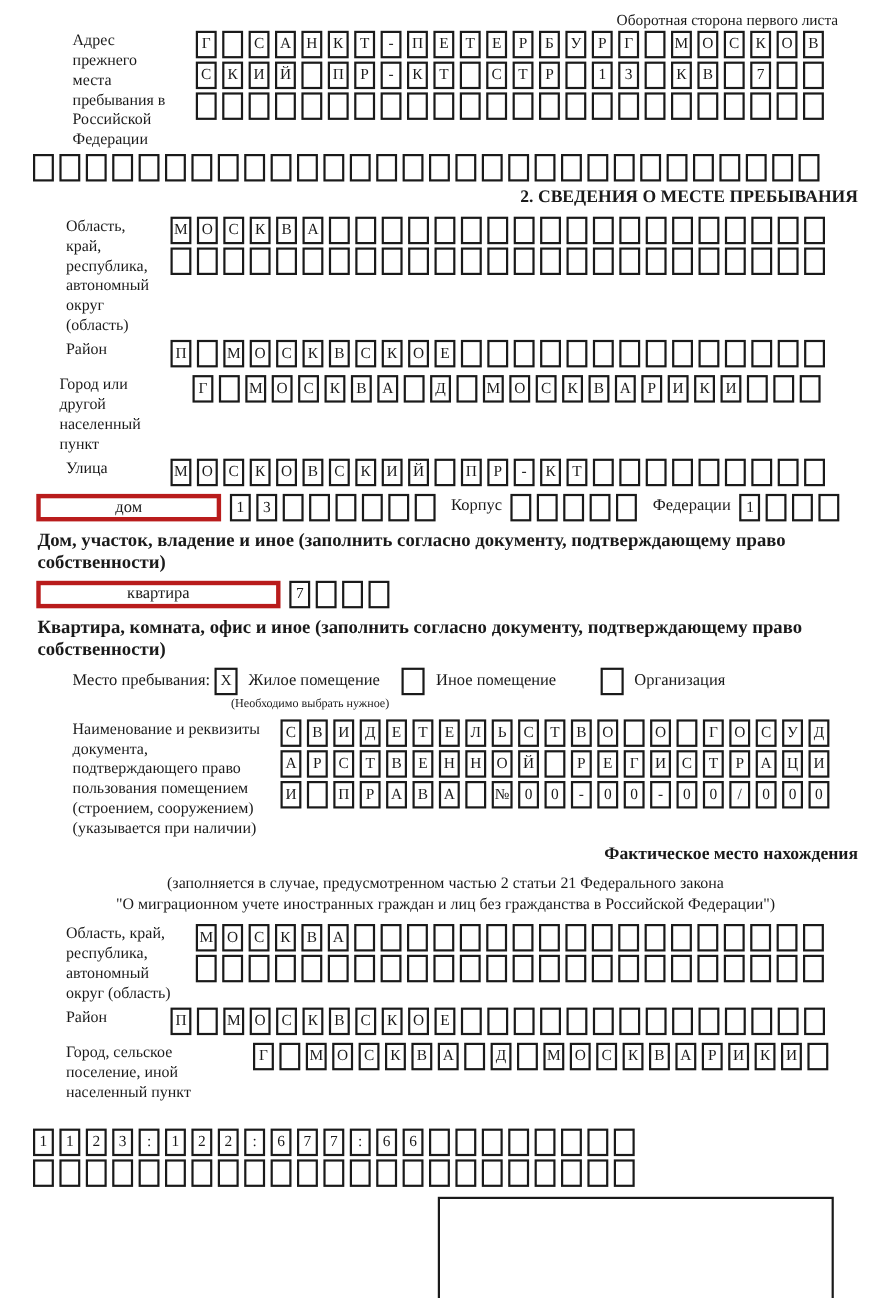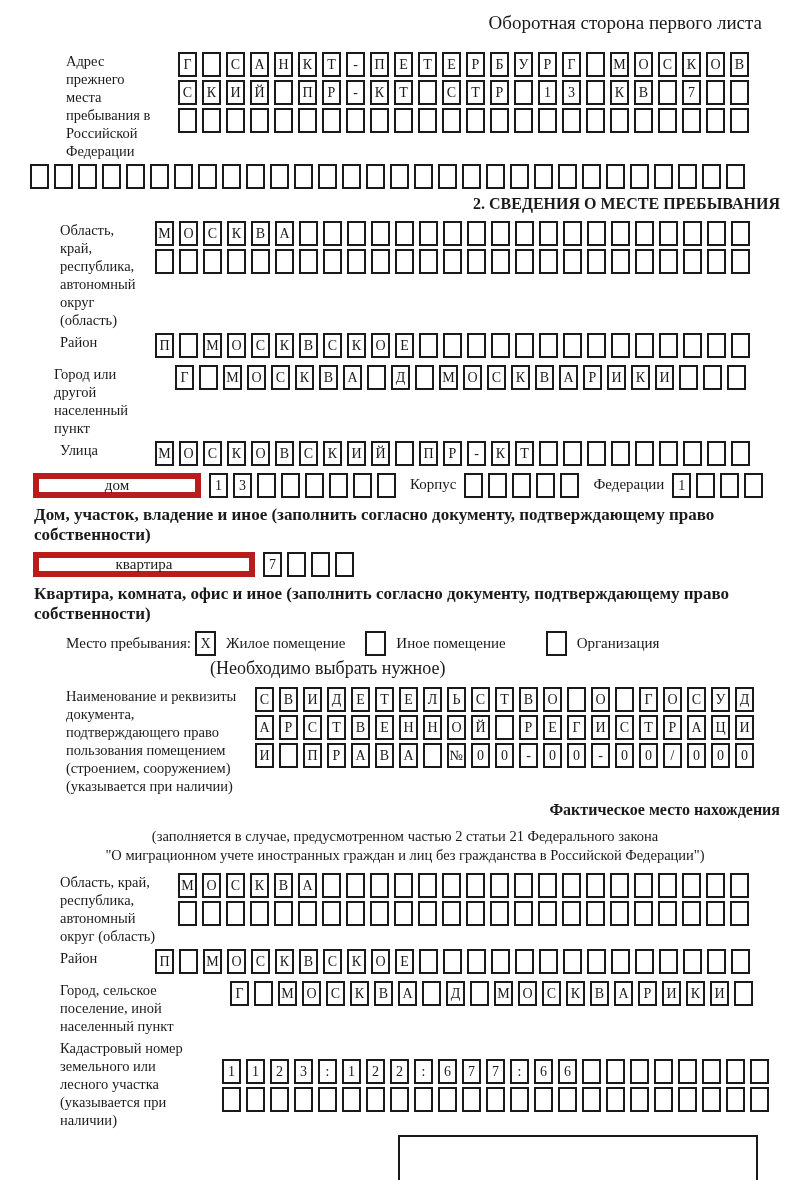--- a/index.html
+++ b/index.html
@@ -3,61 +3,61 @@
 <meta charset="utf-8">
 <style>
   html,body{margin:0;padding:0;background:#ffffff;}
   body{
     width:800px;height:1180px;overflow:hidden;
     color:#1a1a1a;
     font-family:"Liberation Serif","DejaVu Serif",serif;
     font-size:15px;
   }
   .page{padding:12px 20px 0 30px;box-sizing:border-box;width:800px;}
-  .header-note{text-align:right;padding-right:18px;margin-bottom:18px;font-size:19px;}
+  .header-note{text-align:right;padding-right:18px;margin-bottom:0;font-size:14px;}
 
   .frow{display:flex;align-items:flex-start;margin-bottom:4px;}
   .flabel{flex:none;box-sizing:border-box;padding-left:36px;padding-right:16px;line-height:18px;font-size:14.5px;}
   .w148{width:148px;}
   .w125{width:125px;padding-left:30px !important;}
   .w145{width:145px;padding-left:24px !important;}
   .w225{width:225px;}
   .w200{width:200px;padding-left:30px !important;}
   .w192{width:192px;padding-left:30px !important;}
 
   .rows{display:flex;flex-direction:column;}
   .boxrow{display:flex;gap:5px;margin-bottom:3px;}
   .cell{
     box-sizing:border-box;flex:none;width:19px;height:25px;
     border:2px solid #1a1a1a;background:#fff;
     display:inline-flex;align-items:center;justify-content:center;
     font-size:14px;line-height:1;
   }
   .wide-box{
-    box-sizing:border-box;flex:none;height:25px;border:6px solid #b91c1c;
+    box-sizing:border-box;flex:none;height:25px;border:4px solid #b91c1c;
     display:flex;align-items:center;justify-content:center;font-size:15px;
   }
   .house-type{width:168px;margin-left:3px;margin-right:8px;}
   .apt-type{width:222px;margin-left:3px;margin-right:8px;}
   .inline-label{flex:none;padding:3px 8px 0 14px;font-size:15px;}
 
   .note-center{text-align:center;font-size:14.5px;margin:2px 0 6px 0;}
   .note-left{font-size:17px;margin:0 0 7px 4px;font-weight:bold;}
   .section-title{text-align:right;font-weight:bold;font-size:16px;margin:6px 0 8px 0;}
   .sub-center{text-align:center;font-size:14.5px;line-height:19px;}
 
   .stay-row{display:flex;align-items:center;margin:4px 0 2px 0;}
   .stay-label{padding-left:36px;padding-right:4px;}
   .checkbox{
     box-sizing:border-box;flex:none;width:21px;height:25px;border:2px solid #1a1a1a;
     display:inline-flex;align-items:center;justify-content:center;font-size:14px;margin-right:10px;
   }
   .cb2{margin-left:20px;}
   .cb3{margin-left:40px;}
-  .stay-note{margin:2px 0 8px 180px;font-size:18px;}
+  .stay-note{margin:2px 0 8px 180px;font-size:11px;}
 
   .stamp-box{
     box-sizing:border-box;margin-left:368px;width:360px;height:172px;
     border:2px solid #1a1a1a;margin-top:6px;
   }
 </style>
 </head>
 <body>
 
 <div class="page">
@@ -576,21 +576,20 @@
         <span class="cell">А</span>
         <span class="cell">Р</span>
         <span class="cell">И</span>
         <span class="cell">К</span>
         <span class="cell">И</span>
         <span class="cell"></span>
       </div>
   </div>
 
   <div class="frow">
-    <div class="flabel w192">Кадастровый номер земельного или лесного участка (указывается при наличии)</div>
     <div class="rows" style="margin-top:20px;">
       <div class="boxrow">
           <span class="cell">1</span>
           <span class="cell">1</span>
           <span class="cell">2</span>
           <span class="cell">3</span>
           <span class="cell">:</span>
           <span class="cell">1</span>
           <span class="cell">2</span>
           <span class="cell">2</span>

